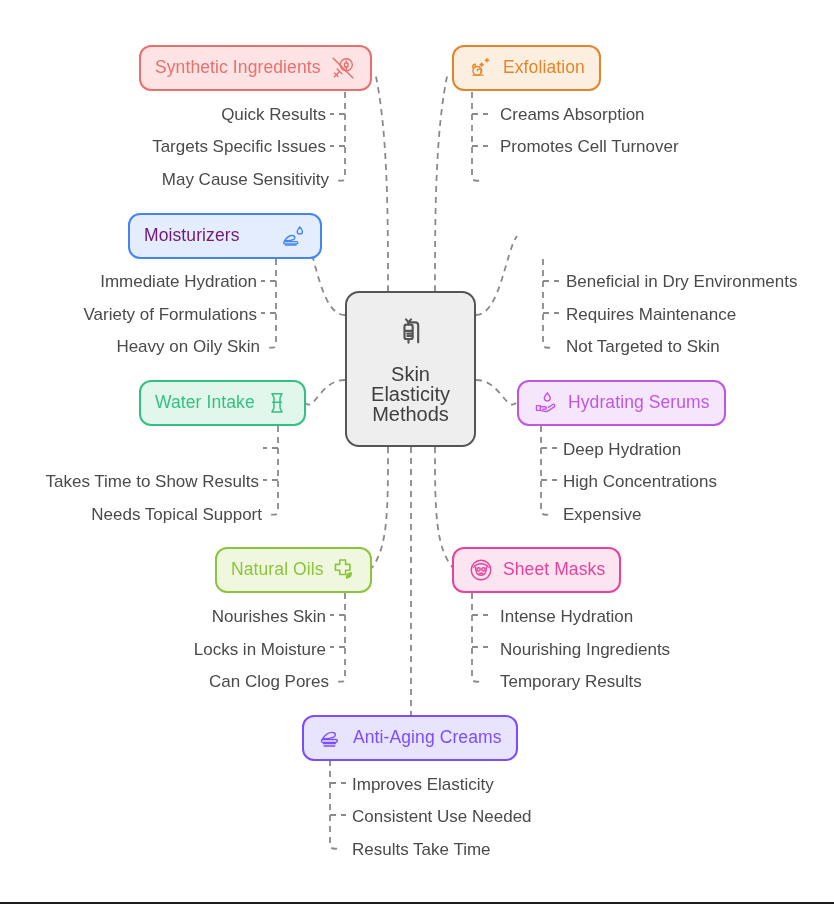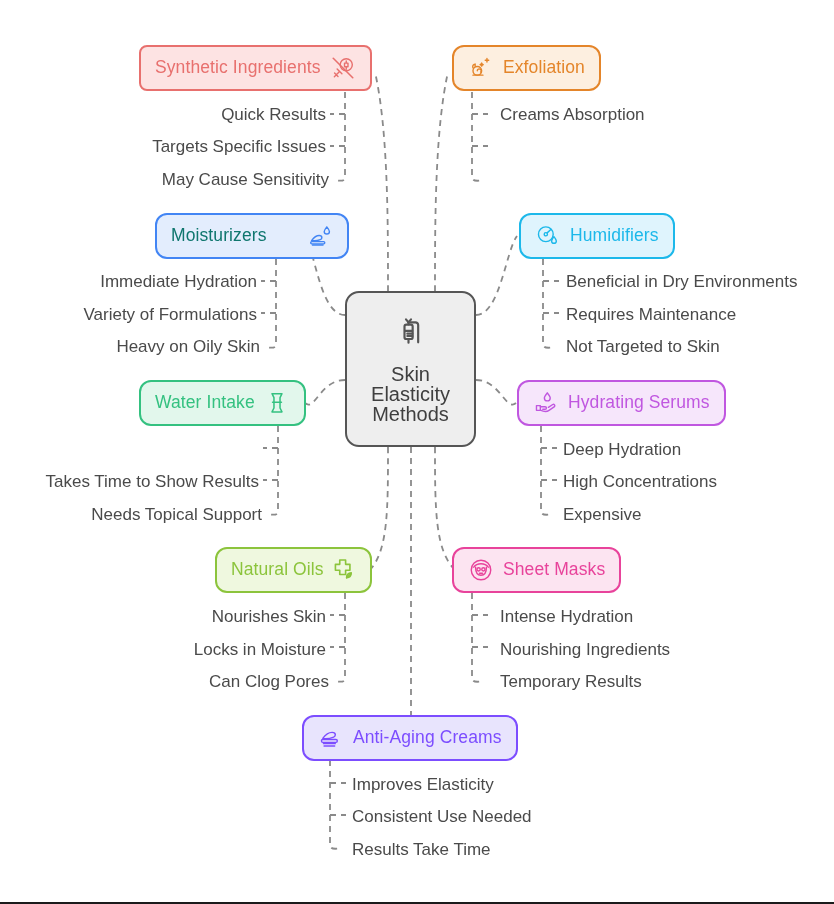--- a/index.html
+++ b/index.html
@@ -150,21 +150,21 @@
         <path d="M10.5 15 v2.2"></path>
       </svg>
     </span>
     <div class="rootlabel">
       <div>Skin</div>
       <div>Elasticity</div>
       <div>Methods</div>
     </div>
   </div>
 
-  <div class="node" style="left:139px; top:45px; background:#fde3e3; border-color:#e8706e; color:#e8706e;border-radius:8px;">
+  <div class="node" style="left:139px; top:45px; background:#fde3e3; border-color:#e8706e; color:#e8706e;">
     <span class="lbl">Synthetic Ingredients</span>
     <span class="ico">
       <svg width="26" height="26" viewBox="0 0 24 24" fill="none" stroke="#e8706e" stroke-width="1.3" stroke-linecap="round" stroke-linejoin="round">
         <circle cx="15" cy="9" r="5.6"></circle>
         <path d="M15 5.6 v1.4 M13.4 7.5 h3.2 v3.4 h-3.2z M15 10.9 v2.2"></path>
         <path d="M8.6 15.4 L4 20 M4.2 16.6 L7.4 19.8 M6.6 13 l4.4 4.4"></path>
         <path d="M3 3 L21 21" stroke-width="1.5"></path>
       </svg>
     </span>
   </div>
@@ -179,47 +179,37 @@
         <path d="M12.6 7.4 l.5.9 .9.5 -.9.5 -.5.9 -.5-.9 -.9-.5 .9-.5z"></path>
         <path d="M4.6 18.6 h9.2"></path>
         <circle cx="8.6" cy="14.6" r="4"></circle>
         <path d="M8.6 14.6 a1.8 1.8 0 0 1 1.8-1.8 1.8 1.8 0 0 1 1.3 3"></path>
         <path d="M4.8 12.2 c-.9-1.4 -.4-3 .9-3.4 M6.6 10.4 V8.2"></path>
       </svg>
     </span>
     <span class="lbl">Exfoliation</span>
   </div>
   <div class="leaf right" style="left:500px; top:106px;"><span>Creams Absorption</span></div>
-
-  <div class="node" style="left:155px; top:213px; background:#e3edfd; border-color:#4285f4; color:#0f766e;gap:40px;">
+  <div class="leaf right" style="left:500px; top:138px;"><span>Promotes Cell Turnover</span></div>
+
+  <div class="node" style="left:128px; top:213px; background:#e3edfd; border-color:#4285f4; color:#701a75;gap:40px;">
     <span class="lbl">Moisturizers</span>
     <span class="ico">
       <svg width="26" height="26" viewBox="0 0 24 24" fill="none" stroke="#4285f4" stroke-width="1.3" stroke-linecap="round" stroke-linejoin="round">
         <path d="M18.3 3.6 c-1.5 1.9 -2.4 3.1 -2.4 4.2a2.4 2.4 0 0 0 4.8 0c0-1.1-.9-2.3-2.4-4.2z"></path>
         <path d="M4.2 16.2 c2.2-3 4.6-4.7 7-4.7 1.7 0 2.5 1 2.5 2 0 .9-.6 1.5-1.4 1.8 -2 .8 -5 1.4 -8.1.9z"></path>
         <rect x="3.4" y="17.2" width="13" height="2.1" rx="1"></rect>
         <path d="M5 20.3 h9.8"></path>
       </svg>
     </span>
   </div>
   <div class="leaf left" style="right:577px; top:273px;"><span>Immediate Hydration</span></div>
   <div class="leaf left" style="right:577px; top:306px;"><span>Variety of Formulations</span></div>
   <div class="leaf left" style="right:574px; top:338px;"><span>Heavy on Oily Skin</span></div>
 
-  <div class="node" style="left:519px; top:213px; background:#dff4fd; border-color:#1cb8ea; color:#1cb8ea;">
-    <span class="ico">
-      <svg width="26" height="26" viewBox="0 0 24 24" fill="none" stroke="#1cb8ea" stroke-width="1.3" stroke-linecap="round" stroke-linejoin="round">
-        <circle cx="10" cy="10.4" r="6.8"></circle>
-        <circle cx="10" cy="10.4" r="1.5"></circle>
-        <path d="M11.2 9.1 L14.6 6"></path>
-        <path d="M17.5 12.6 c-1.4 1.8 -2.2 2.9 -2.2 3.9a2.2 2.2 0 0 0 4.4 0c0-1-.8-2.1-2.2-3.9z"></path>
-      </svg>
-    </span>
-    <span class="lbl">Humidifiers</span>
-  </div>
   <div class="leaf right" style="left:566px; top:273px;"><span>Beneficial in Dry Environments</span></div>
   <div class="leaf right" style="left:566px; top:306px;"><span>Requires Maintenance</span></div>
   <div class="leaf right" style="left:566px; top:338px;"><span>Not Targeted to Skin</span></div>
 
   <div class="node" style="left:139px; top:380px; background:#e2f7ec; border-color:#34c180; color:#34c180;">
     <span class="lbl">Water Intake</span>
     <span class="ico">
       <svg width="26" height="26" viewBox="0 0 24 24" fill="none" stroke="#34c180" stroke-width="1.4" stroke-linecap="round" stroke-linejoin="round">
         <path d="M7.4 3.4 h9.2 l-1.8 3.6 v9.6 l1.8 3.6 h-9.2 l1.8-3.6 v-9.6z"></path>
         <path d="M7.9 11.4 h8.2"></path>

